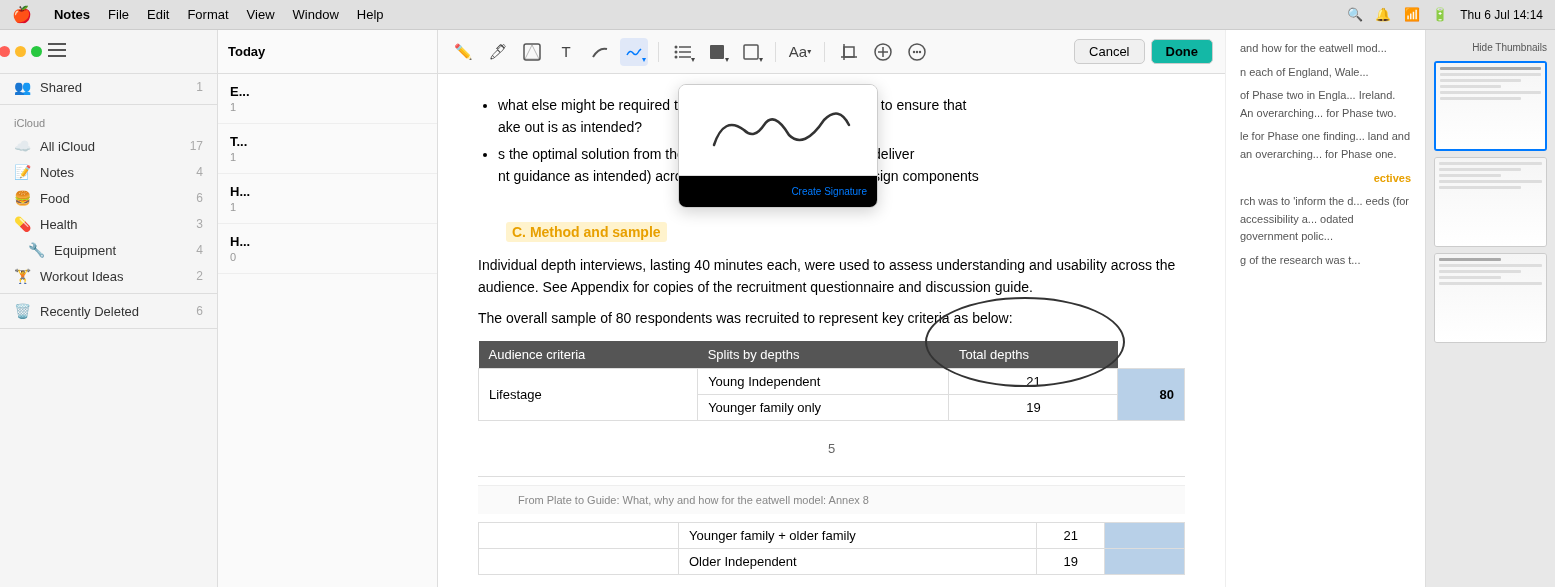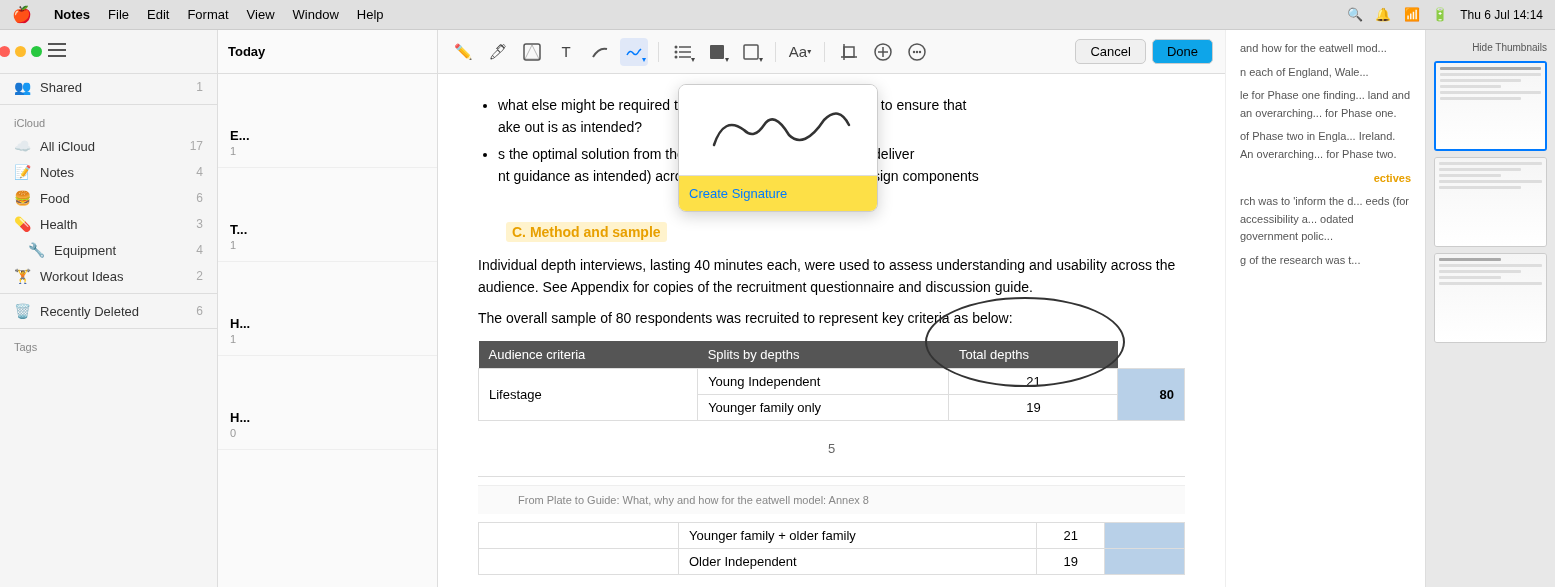--- a/index.html
+++ b/index.html
@@ -77,21 +77,20 @@
     .sidebar-divider { height: 1px; background: #ddd; margin: 4px 0; }
 
     
     .note-list {
       width: 220px;
       background: #fafafa;
       border-right: 1px solid #ddd;
       display: flex;
       flex-direction: column;
       flex-shrink: 0;
-      gap: 44px;
     }
     .note-list-header {
       height: 44px;
       display: flex;
       align-items: center;
       padding: 0 10px;
       border-bottom: 1px solid #ddd;
       font-size: 13px;
       font-weight: 600;
     }
@@ -133,22 +132,22 @@
     .toolbar-spacer { flex: 1; }
     .toolbar-cancel-btn, .toolbar-done-btn {
       padding: 4px 14px;
       border-radius: 5px;
       font-size: 13px;
       cursor: pointer;
       border: 1px solid #ccc;
       background: #f0f0f0;
     }
     .toolbar-done-btn {
-      background: #0ea5e9;
-      font-weight: 400;
+      background: #14b8a6;
+      font-weight: 700;
     }
 
     
     .note-content {
       flex: 1;
       overflow-y: auto;
       padding: 20px 40px;
       position: relative;
     }
     .note-content p, .note-content li { font-size: 14px; line-height: 1.6; margin-bottom: 8px; }
@@ -210,25 +209,25 @@
       display: flex;
       align-items: center;
       justify-content: center;
       background: #fff;
       padding: 10px;
     }
     .signature-divider { height: 1px; background: #ddd; }
     .signature-btn {
       width: 100%;
       padding: 10px;
-      text-align: left;
-      font-size: 13px;
+      text-align: right;
+      font-size: 10px;
       color: #007aff;
       cursor: pointer;
-      background: #fde047;
+      background: #000000;
       border: none;
     }
 
     
     .thumbnail-panel {
       width: 130px;
       background: #e8e8e8;
       border-left: 1px solid #ddd;
       display: flex;
       flex-direction: column;
@@ -370,21 +369,20 @@
     <div class="sidebar-divider"></div>
 
     <div class="sidebar-item">
       <span class="item-icon">🗑️</span>
       <span class="item-label">Recently Deleted</span>
       <span class="item-count">6</span>
     </div>
 
     <div class="sidebar-divider"></div>
 
-    <div class="sidebar-section-label">Tags</div>
   </div>
 
   <div class="note-list">
     <div class="note-list-header">
       <span>Today</span>
     </div>
     <div class="note-list-item">
       <div class="note-title">E...</div>
       <div class="note-meta">1</div>
     </div>
@@ -557,22 +555,22 @@
           </tr>
         </tbody>
       </table>
 
     </div>
   </div>
 
   <div class="right-text-panel">
     <p>and how for the eatwell mod...</p>
     <p>n each of England, Wale...</p>
+    <p>of Phase two in Engla... Ireland. An overarching... for Phase two.</p>
     <p>le for Phase one finding... land and an overarching... for Phase one.</p>
-    <p>of Phase two in Engla... Ireland. An overarching... for Phase two.</p>
     <p class="right-text-heading">ectives</p>
     <p>rch was to 'inform the d... eeds (for accessibility a... odated government polic...</p>
     <p>g of the research was t...</p>
   </div>
 
   <div class="thumbnail-panel">
     <div class="thumbnail-header">Hide Thumbnails</div>
     <div class="thumbnail-item active">
       <div class="thumbnail-inner">
         <div class="thumb-line dark"></div>

